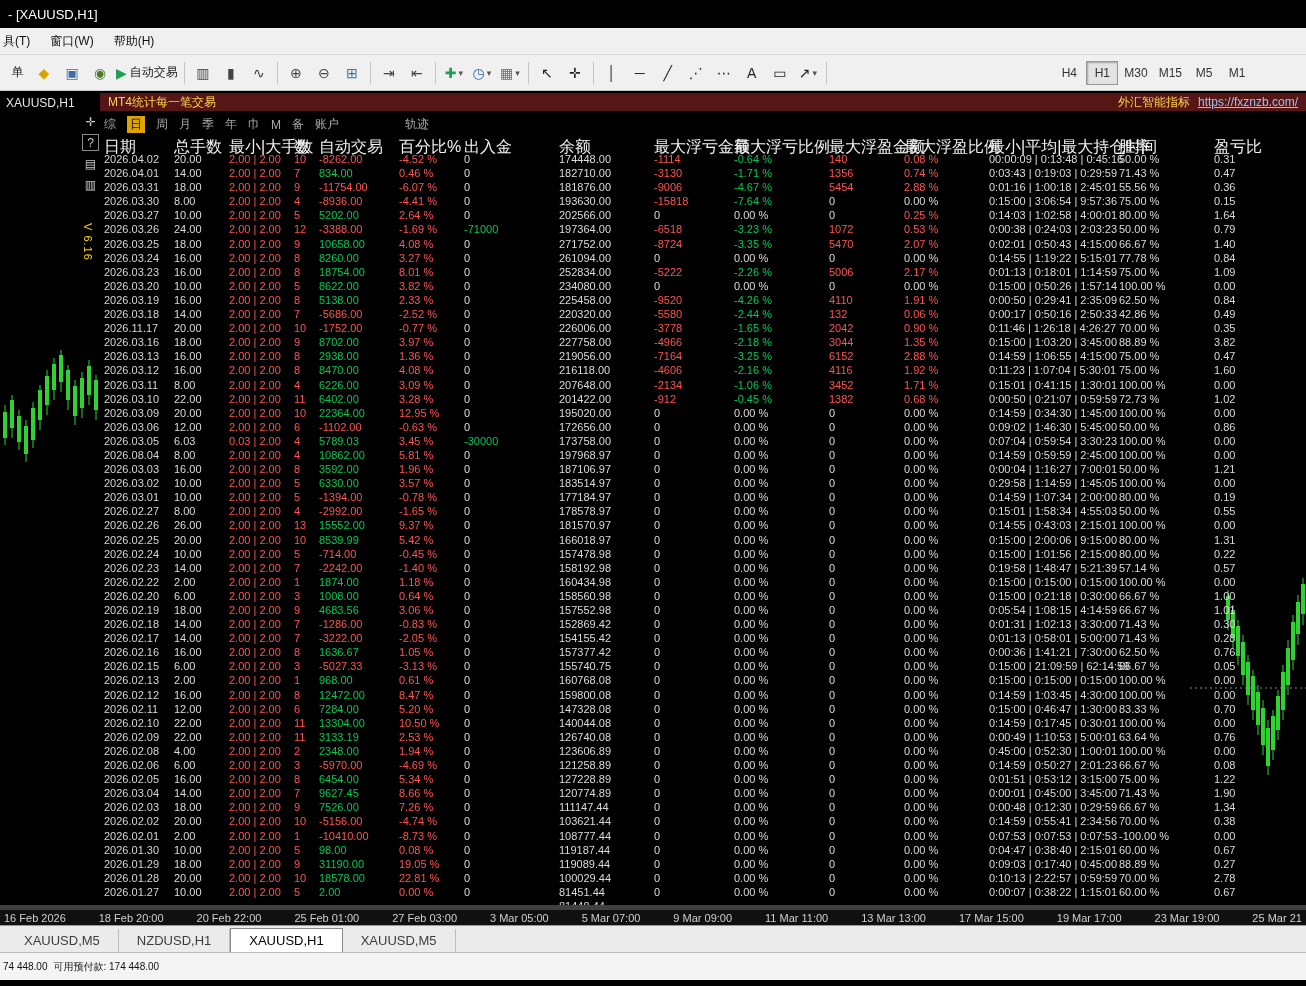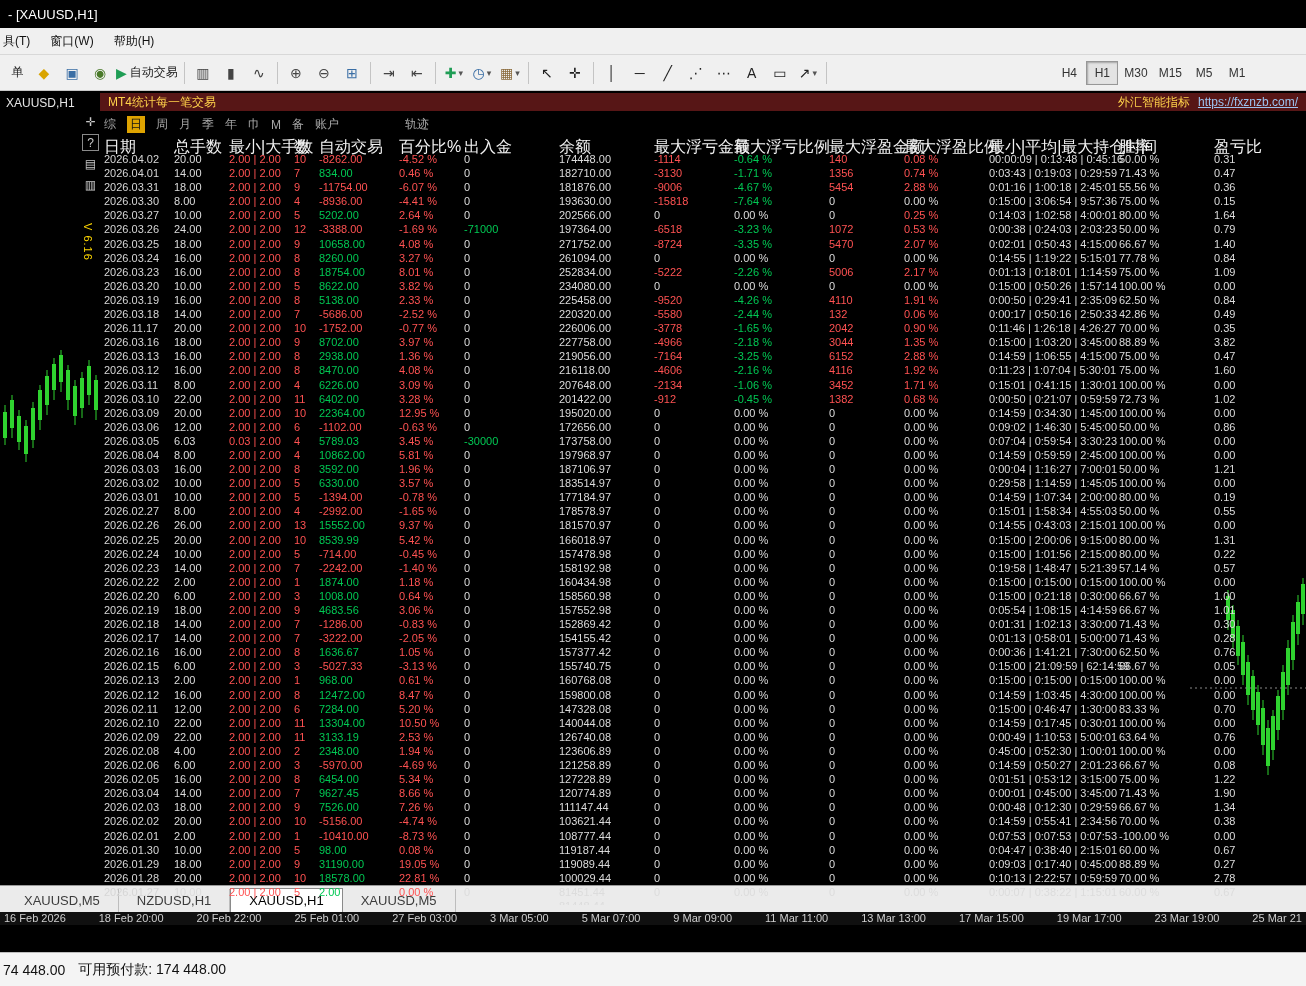--- a/index.html
+++ b/index.html
@@ -60,28 +60,28 @@
   .c-date{color:#d6d6d6}
   .c-white{color:#dcdcdc}
   .c-red{color:#ff5252}
   .c-green{color:#00c853}
 
   .time-axis{position:absolute;top:905px;left:0;width:1306px;height:20px;background:#101010;
     border-top:5px solid #404040;display:flex;justify-content:space-between;align-items:center;
     padding:0 4px;font-size:11px;color:#cfcfcf;white-space:nowrap}
   .taxis-label{flex:0 0 auto}
 
-  .bottom-tabs{position:absolute;top:885px;left:0;width:1306px;height:27px;background:#ebebeb;
+  .bottom-tabs{position:absolute;top:925px;left:0;width:1306px;height:27px;background:#ebebeb;
     border-top:1px solid #9a9a9a;display:flex;align-items:flex-end;padding-left:6px;font-size:13px}
   .btab{padding:4px 18px;color:#3c3c3c;border-right:1px solid #bdbdbd;cursor:default;white-space:nowrap}
   .btab.active{background:#fff;border:1px solid #8a8a8a;border-bottom:none;color:#000;margin-top:1px}
 
-  .statusbar{position:absolute;top:952px;left:0;width:1306px;height:34px;background:#f4f4f4;
-    border-top:1px solid #bdbdbd;display:flex;align-items:center;gap:13px;padding-left:3px;
-    font-size:14px;color:#111}
+  .statusbar{position:absolute;top:952px;left:0;width:1306px;height:28px;background:#f4f4f4;
+    border-top:1px solid #bdbdbd;display:flex;align-items:center;gap:6px;padding-left:3px;
+    font-size:10px;color:#111}
 </style>
 </head>
 <body>
 
 <div class="titlebar">
   <span>- [XAUUSD,H1]</span>
 </div>
 
 <div class="menubar" id="menubar">
     <div class="menu-item">具(T)</div>

